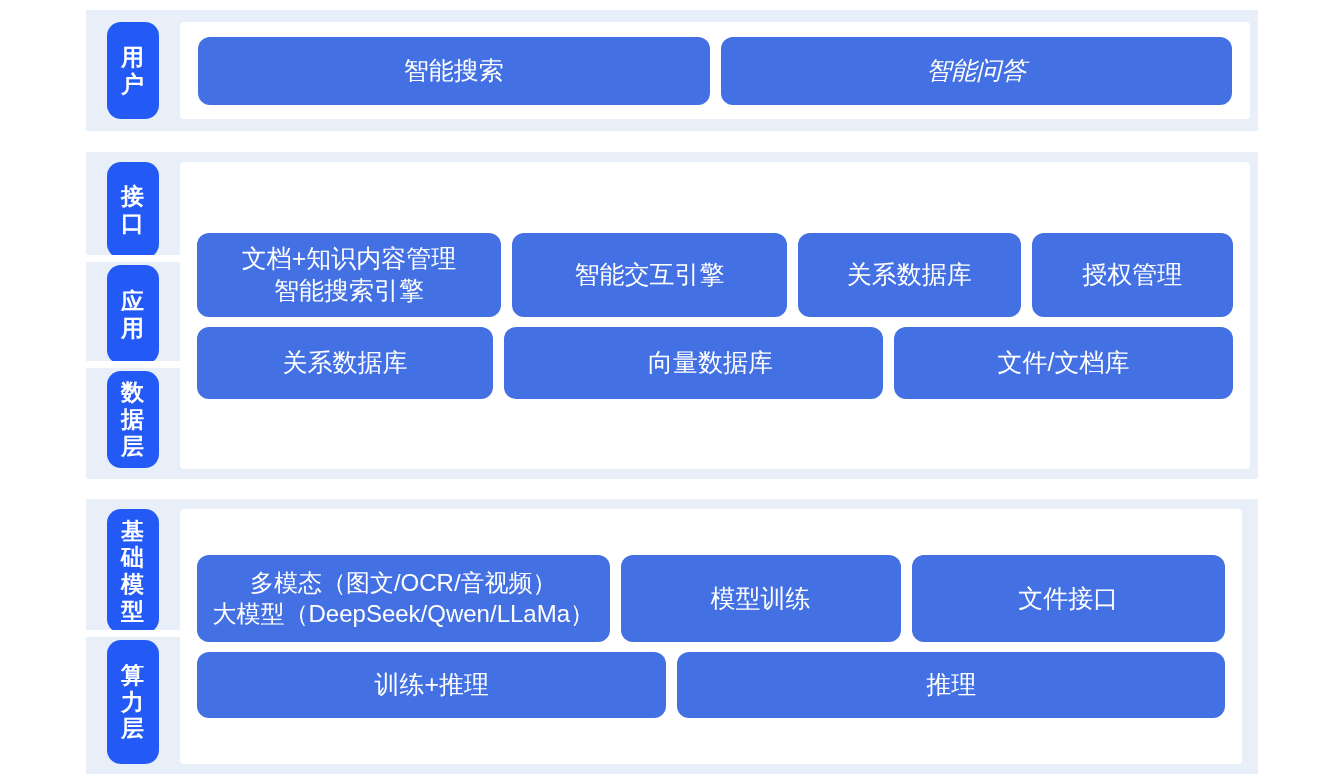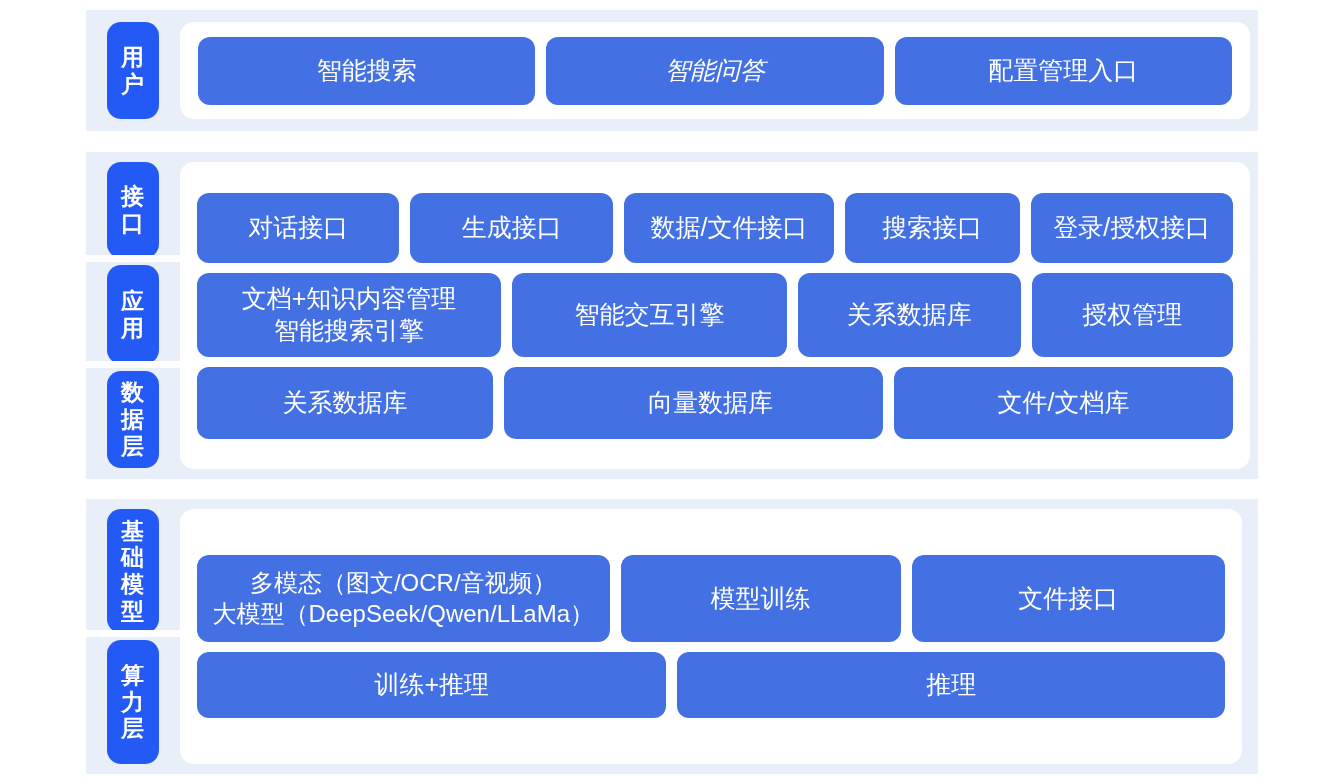--- a/index.html
+++ b/index.html
@@ -61,21 +61,21 @@
     padding: 2px 0;
   }
   .tab span {
     display: block;
     width: 26px;
   }
 
   
   .card {
     background: #ffffff;
-    border-radius: 14px;
+    border-radius: 4px;
     flex: 1 1 auto;
     margin: 11px 8px 11px 0;
     box-sizing: border-box;
     padding: 12px 16px;
     display: flex;
     flex-direction: column;
     justify-content: center;
   }
 
   
@@ -159,21 +159,20 @@
         <span>
           <span>用</span>
           <span>户</span>
         </span>
       </div>
     </div>
     <div class="card">
       <div class="row">
         <div class="box" style="flex:1 1 0;">智能搜索</div>
         <div class="box" style="flex:1 1 0;font-style:italic;">智能问答</div>
-        <div class="box" style="flex:1 1 0;">配置管理入口</div>
       </div>
     </div>
   </div>
 
   <div class="band" id="sec-mid">
     <div class="rail">
       <div class="hairline" style="top:103px;"></div>
       <div class="hairline" style="top:209px;"></div>
 
       <div class="tab tab-iface">
@@ -191,27 +190,20 @@
       <div class="tab tab-data">
         <span>
           <span>数</span>
           <span>据</span>
           <span>层</span>
         </span>
       </div>
     </div>
 
     <div class="card">
-      <div class="row row-iface">
-        <div class="box" style="flex:205 1 0;">对话接口</div>
-        <div class="box" style="flex:205 1 0;">生成接口</div>
-        <div class="box" style="flex:213 1 0;">数据/文件接口</div>
-        <div class="box" style="flex:175 1 0;">搜索接口</div>
-        <div class="box" style="flex:205 1 0;">登录/授权接口</div>
-      </div>
 
       <div class="row row-app">
         <div class="box" style="flex:305 1 0;">文档+知识内容管理
 智能搜索引擎</div>
         <div class="box" style="flex:275 1 0;">智能交互引擎</div>
         <div class="box" style="flex:220 1 0;">关系数据库</div>
         <div class="box" style="flex:198 1 0;">授权管理</div>
       </div>
 
       <div class="row row-data">

